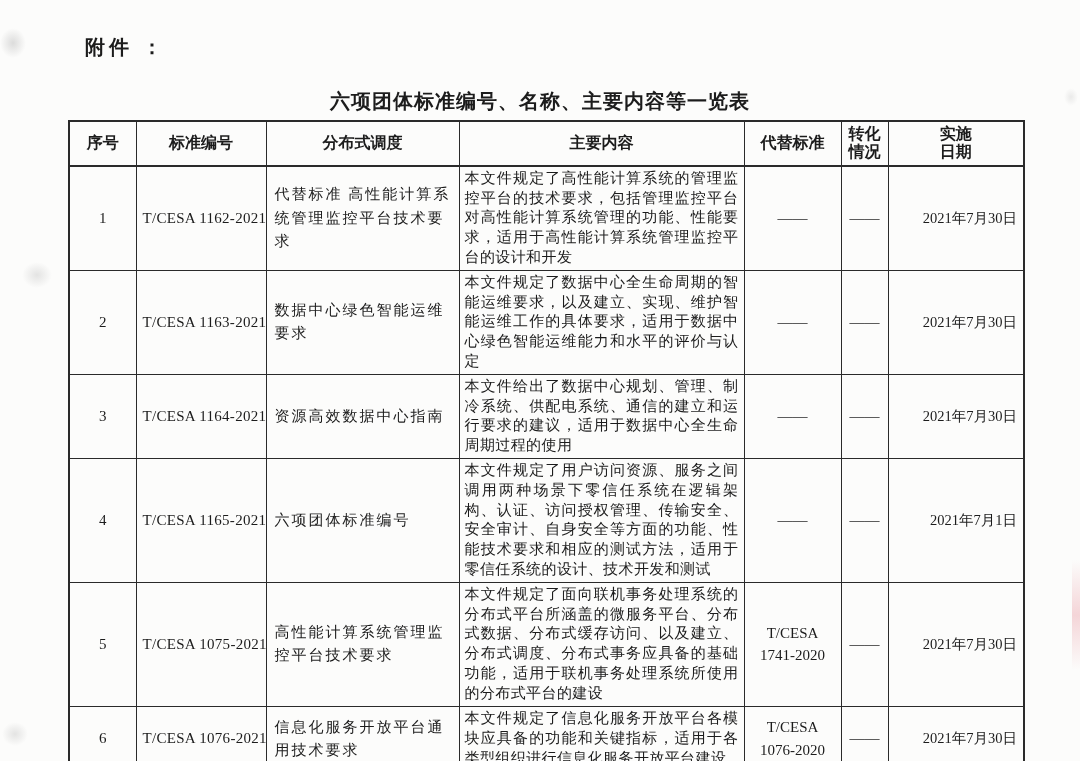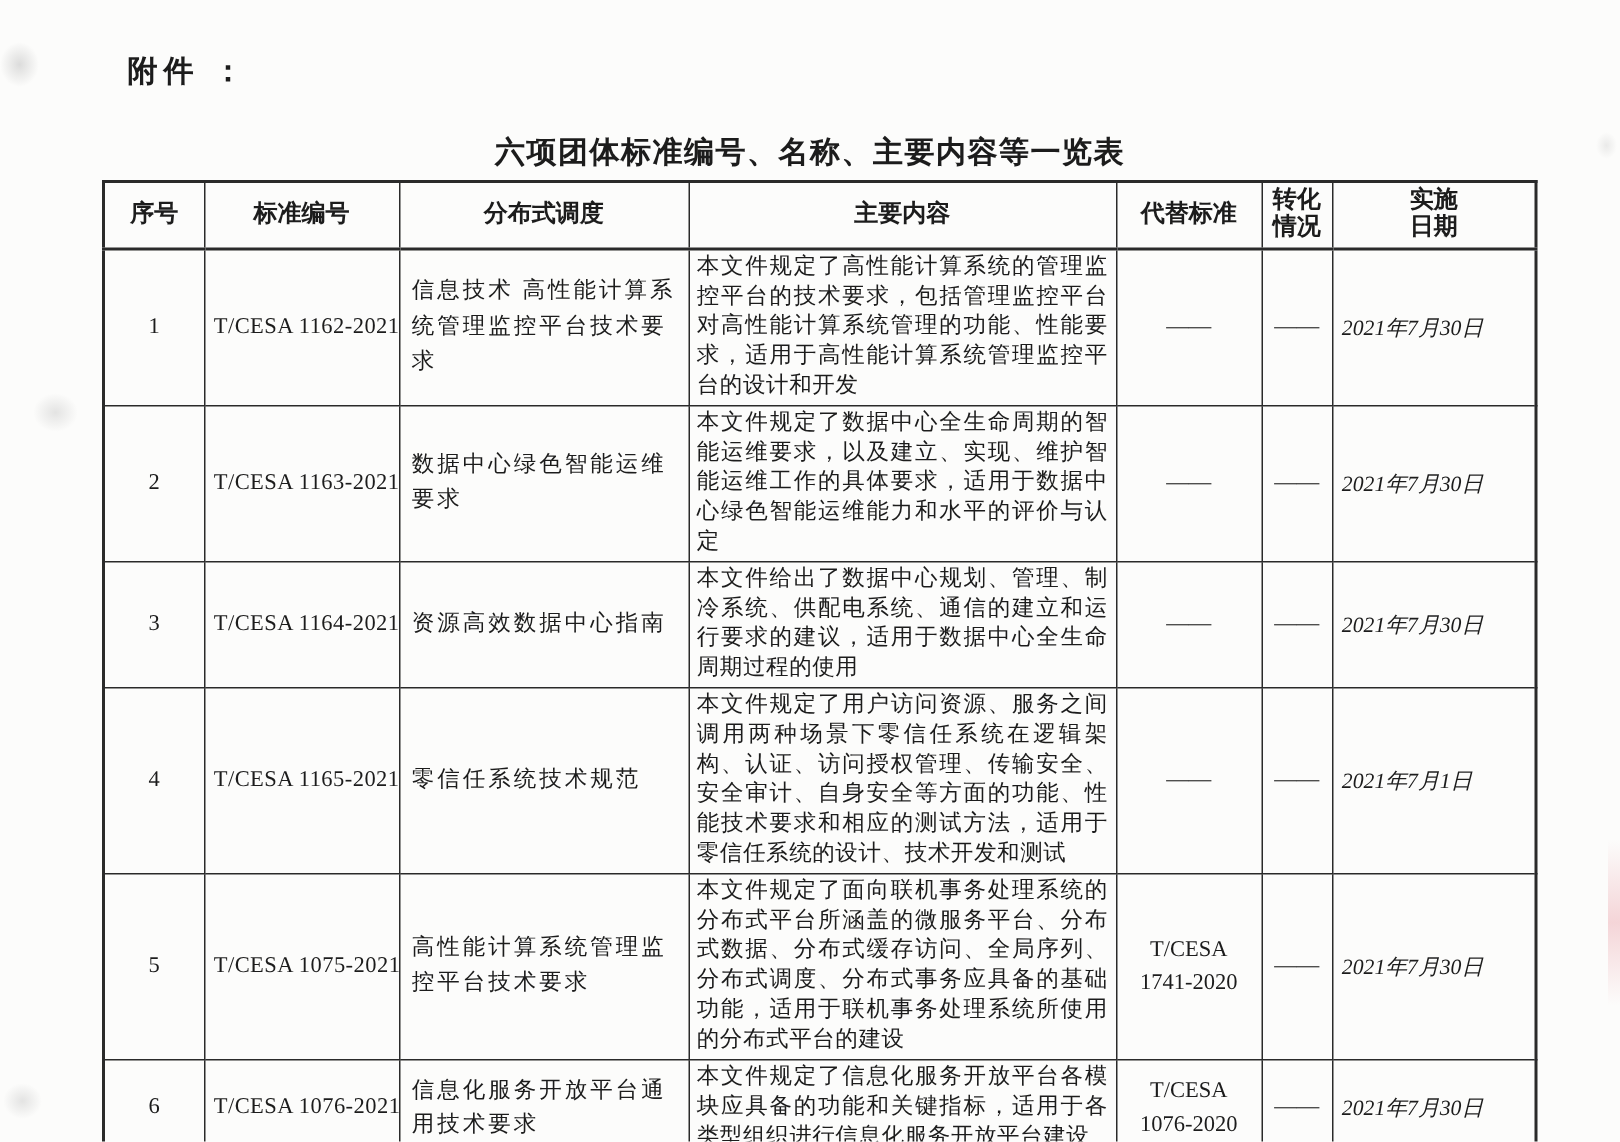--- a/index.html
+++ b/index.html
@@ -72,21 +72,21 @@
   tbody tr:nth-child(5) { height: 116px; }
   tbody tr:nth-child(6) { height: 66px; }
 
   tbody td { font-size: 15px; }
   tbody td.col0 { text-align: center; }
   tbody td.col1 { text-align: center; font-size: 15px; letter-spacing: .3px; white-space: nowrap; }
   tbody td.col2 { text-align: left; letter-spacing: 2px; line-height: 1.55; padding-left: 8px; }
   tbody td.col3 { text-align: justify; letter-spacing: .4px; line-height: 1.32; font-size: 15px; padding: 2px 5px; }
   tbody td.col4 { text-align: center; line-height: 1.5; }
   tbody td.col5 { text-align: center; }
-  tbody td.col6 { text-align: left; white-space: nowrap; font-size: 14.5px; font-style: italic; }
+  tbody td.col6 { text-align: right; white-space: nowrap; font-size: 14.5px; }
 </style>
 </head>
 <body>
 
 <div class="smudge sm1"></div>
 <div class="smudge sm2"></div>
 <div class="smudge sm3"></div>
 <div class="smudge sm4"></div>
 <div class="smudge sm5"></div>
 
@@ -105,21 +105,21 @@
         <th class="col5">转化
 情况</th>
         <th class="col6">实施
 日期</th>
       </tr>
   </thead>
   <tbody>
       <tr>
         <td class="col0">1</td>
         <td class="col1">T/CESA 1162-2021</td>
-        <td class="col2">信息技术 高性能计算系统管理监控平台技术要求</td>
+        <td class="col2">代替标准 高性能计算系统管理监控平台技术要求</td>
         <td class="col3">本文件规定了高性能计算系统的管理监控平台的技术要求，包括管理监控平台对高性能计算系统管理的功能、性能要求，适用于高性能计算系统管理监控平台的设计和开发</td>
         <td class="col4">——</td>
         <td class="col5">——</td>
         <td class="col6">2021年7月30日</td>
       </tr>
       <tr>
         <td class="col0">2</td>
         <td class="col1">T/CESA 1163-2021</td>
         <td class="col2">数据中心绿色智能运维要求</td>
         <td class="col3">本文件规定了数据中心全生命周期的智能运维要求，以及建立、实现、维护智能运维工作的具体要求，适用于数据中心绿色智能运维能力和水平的评价与认定</td>
@@ -132,31 +132,31 @@
         <td class="col1">T/CESA 1164-2021</td>
         <td class="col2">资源高效数据中心指南</td>
         <td class="col3">本文件给出了数据中心规划、管理、制冷系统、供配电系统、通信的建立和运行要求的建议，适用于数据中心全生命周期过程的使用</td>
         <td class="col4">——</td>
         <td class="col5">——</td>
         <td class="col6">2021年7月30日</td>
       </tr>
       <tr>
         <td class="col0">4</td>
         <td class="col1">T/CESA 1165-2021</td>
-        <td class="col2">零信任系统技术规范</td>
+        <td class="col2">六项团体标准编号</td>
         <td class="col3">本文件规定了用户访问资源、服务之间调用两种场景下零信任系统在逻辑架构、认证、访问授权管理、传输安全、安全审计、自身安全等方面的功能、性能技术要求和相应的测试方法，适用于零信任系统的设计、技术开发和测试</td>
         <td class="col4">——</td>
         <td class="col5">——</td>
         <td class="col6">2021年7月1日</td>
       </tr>
       <tr>
         <td class="col0">5</td>
         <td class="col1">T/CESA 1075-2021</td>
         <td class="col2">高性能计算系统管理监控平台技术要求</td>
-        <td class="col3">本文件规定了面向联机事务处理系统的分布式平台所涵盖的微服务平台、分布式数据、分布式缓存访问、全局序列、分布式调度、分布式事务应具备的基础功能，适用于联机事务处理系统所使用的分布式平台的建设</td>
+        <td class="col3">本文件规定了面向联机事务处理系统的分布式平台所涵盖的微服务平台、分布式数据、分布式缓存访问、以及建立、分布式调度、分布式事务应具备的基础功能，适用于联机事务处理系统所使用的分布式平台的建设</td>
         <td class="col4">T/CESA 1741-2020</td>
         <td class="col5">——</td>
         <td class="col6">2021年7月30日</td>
       </tr>
       <tr>
         <td class="col0">6</td>
         <td class="col1">T/CESA 1076-2021</td>
         <td class="col2">信息化服务开放平台通用技术要求</td>
         <td class="col3">本文件规定了信息化服务开放平台各模块应具备的功能和关键指标，适用于各类型组织进行信息化服务开放平台建设</td>
         <td class="col4">T/CESA 1076-2020</td>

